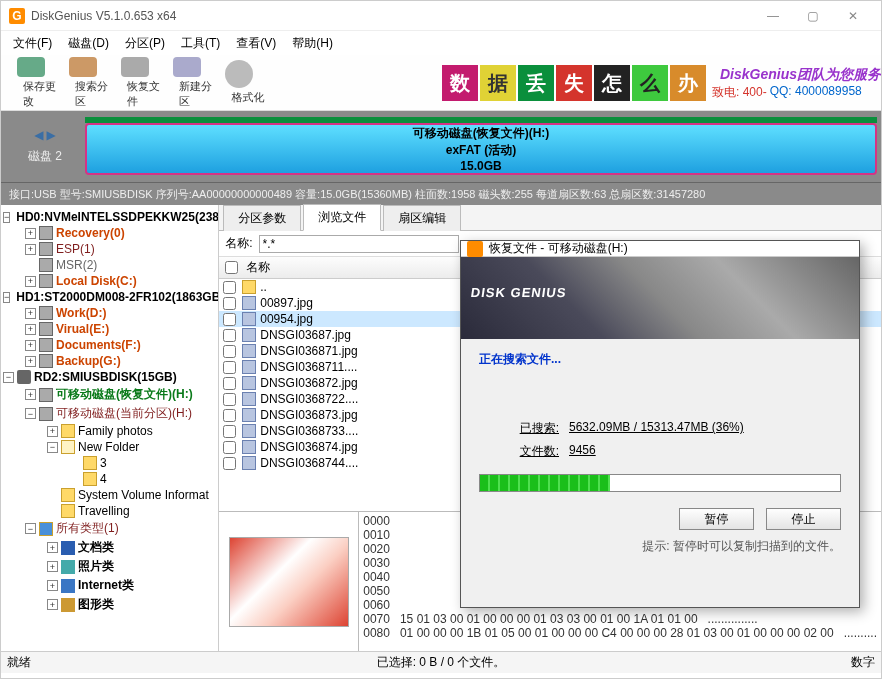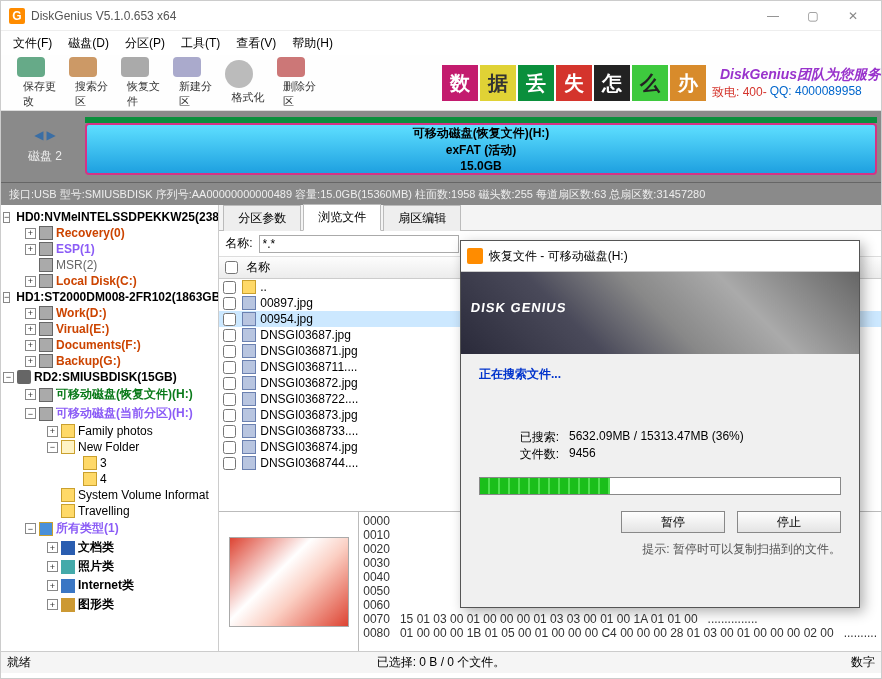--- a/index.html
+++ b/index.html
@@ -44,34 +44,34 @@
 .frow{display:flex;align-items:center;gap:4px;padding:1px 4px;cursor:pointer;}
 .frow.sel{background:#cce8ff;}
 .frow input[type=checkbox]{margin-right:2px;}
 .fico{width:14px;height:14px;background:#b8c5e0;border:1px solid #6a80b0;}
 .dlpane{height:140px;border-top:1px solid #bbb;display:flex;}
 .preview{width:140px;border-right:1px solid #bbb;padding:6px;display:flex;align-items:center;justify-content:center;background:#fff;}
 .preview .img{width:120px;height:90px;background:linear-gradient(135deg,#d43 0%,#fff 40%,#fbcfc3 60%,#d43 100%);border:1px solid #aaa;}
 .hex{flex:1;background:#fff;font-family:monospace;font-size:11px;white-space:pre;overflow:hidden;padding:2px 4px;color:#333;}
 .status{height:22px;border-top:1px solid #ccc;display:flex;align-items:center;padding:0 6px;justify-content:space-between;background:#f5f5f5;}
 .dialog{position:absolute;left:460px;top:240px;width:400px;height:368px;background:#f0f0f0;border:1px solid #555;box-shadow:4px 4px 12px rgba(0,0,0,0.3);z-index:100;}
-.dlg-title{height:31px;background:#fff;border-bottom:1px solid #ccc;display:flex;align-items:center;padding:0 6px;gap:6px;}
+.dlg-title{height:16px;background:#fff;border-bottom:1px solid #ccc;display:flex;align-items:center;padding:0 6px;gap:6px;}
 .dlg-title .logo2{width:16px;height:16px;background:#ff8c00;border-radius:2px;}
 .dlg-img{height:82px;background:linear-gradient(45deg,#2a2a3a 0%,#4a4a5a 30%,#888 50%,#aaa 70%,#666 100%);position:relative;overflow:hidden;}
 .dlg-img::after{content:"DISK GENIUS";position:absolute;left:10px;top:28px;color:#fff;font-weight:bold;font-size:13px;letter-spacing:1px;transform:skewX(-8deg);}
 .dlg-body{padding:12px 18px;}
 .dlg-msg{color:#0033cc;font-weight:bold;margin-bottom:20px;}
-.dlg-row{display:flex;margin:0 0;font-family:monospace,"SimSun";}
+.dlg-row{display:flex;margin:6px 0;font-family:monospace,"SimSun";text-decoration:underline;}
 .dlg-row .lbl{width:90px;text-align:right;padding-right:10px;}
 .prog-outer{height:18px;border:1px solid #888;background:#fff;margin:14px 0 16px 0;}
 .prog-inner{height:100%;background:repeating-linear-gradient(90deg,#1abf1a 0px,#1abf1a 8px,#4fe04f 8px,#4fe04f 10px);}
 .dlg-btns{display:flex;justify-content:flex-end;gap:12px;margin-bottom:8px;}
-.dlg-btn{width:104px;height:22px;border:1px solid #888;background:linear-gradient(#fefefe,#e4e4e4);cursor:pointer;}
+.dlg-btn{width:75px;height:22px;border:1px solid #888;background:linear-gradient(#fefefe,#e4e4e4);cursor:pointer;}
 .dlg-note{color:#555;text-align:right;margin-top:4px;}
-.blue{color:#8b5cf6;font-weight:bold;text-align:center;}
+.blue{color:#7f1d1d;font-weight:normal;text-align:center;}
 .red{color:#cc4400;font-weight:bold;}
 .green{color:#0a7a1a;font-weight:bold;}
 .grey{color:#666;}
 </style>
 </head>
 <body>
 
 <div class="titlebar">
   <div class="logo">G</div>
   <div class="title">DiskGenius V5.1.0.653 x64</div>
@@ -102,24 +102,20 @@
       <div class="ticon" style="background:#aaa"></div>
       <div class="tlabel">恢复文件</div>
     </div>
   <div class="tbtn">
       <div class="ticon" style="background:#aac"></div>
       <div class="tlabel">新建分区</div>
     </div>
   <div class="tbtn">
       <div class="ticon" style="background:#bbb;border-radius:50%"></div>
       <div class="tlabel">格式化</div>
-    </div>
-  <div class="tbtn">
-      <div class="ticon" style="background:#c77"></div>
-      <div class="tlabel">删除分区</div>
     </div>
   <div class="banner">
     <div class="blocks">
       <div class="bb" style="background:#c31b6e">数</div>
       <div class="bb" style="background:#e0d235;color:#333">据</div>
       <div class="bb" style="background:#0a8f3c">丢</div>
       <div class="bb" style="background:#d4342c">失</div>
       <div class="bb" style="background:#222">怎</div>
       <div class="bb" style="background:#3ec93e;color:#222">么</div>
       <div class="bb" style="background:#d88b2b">办</div>

